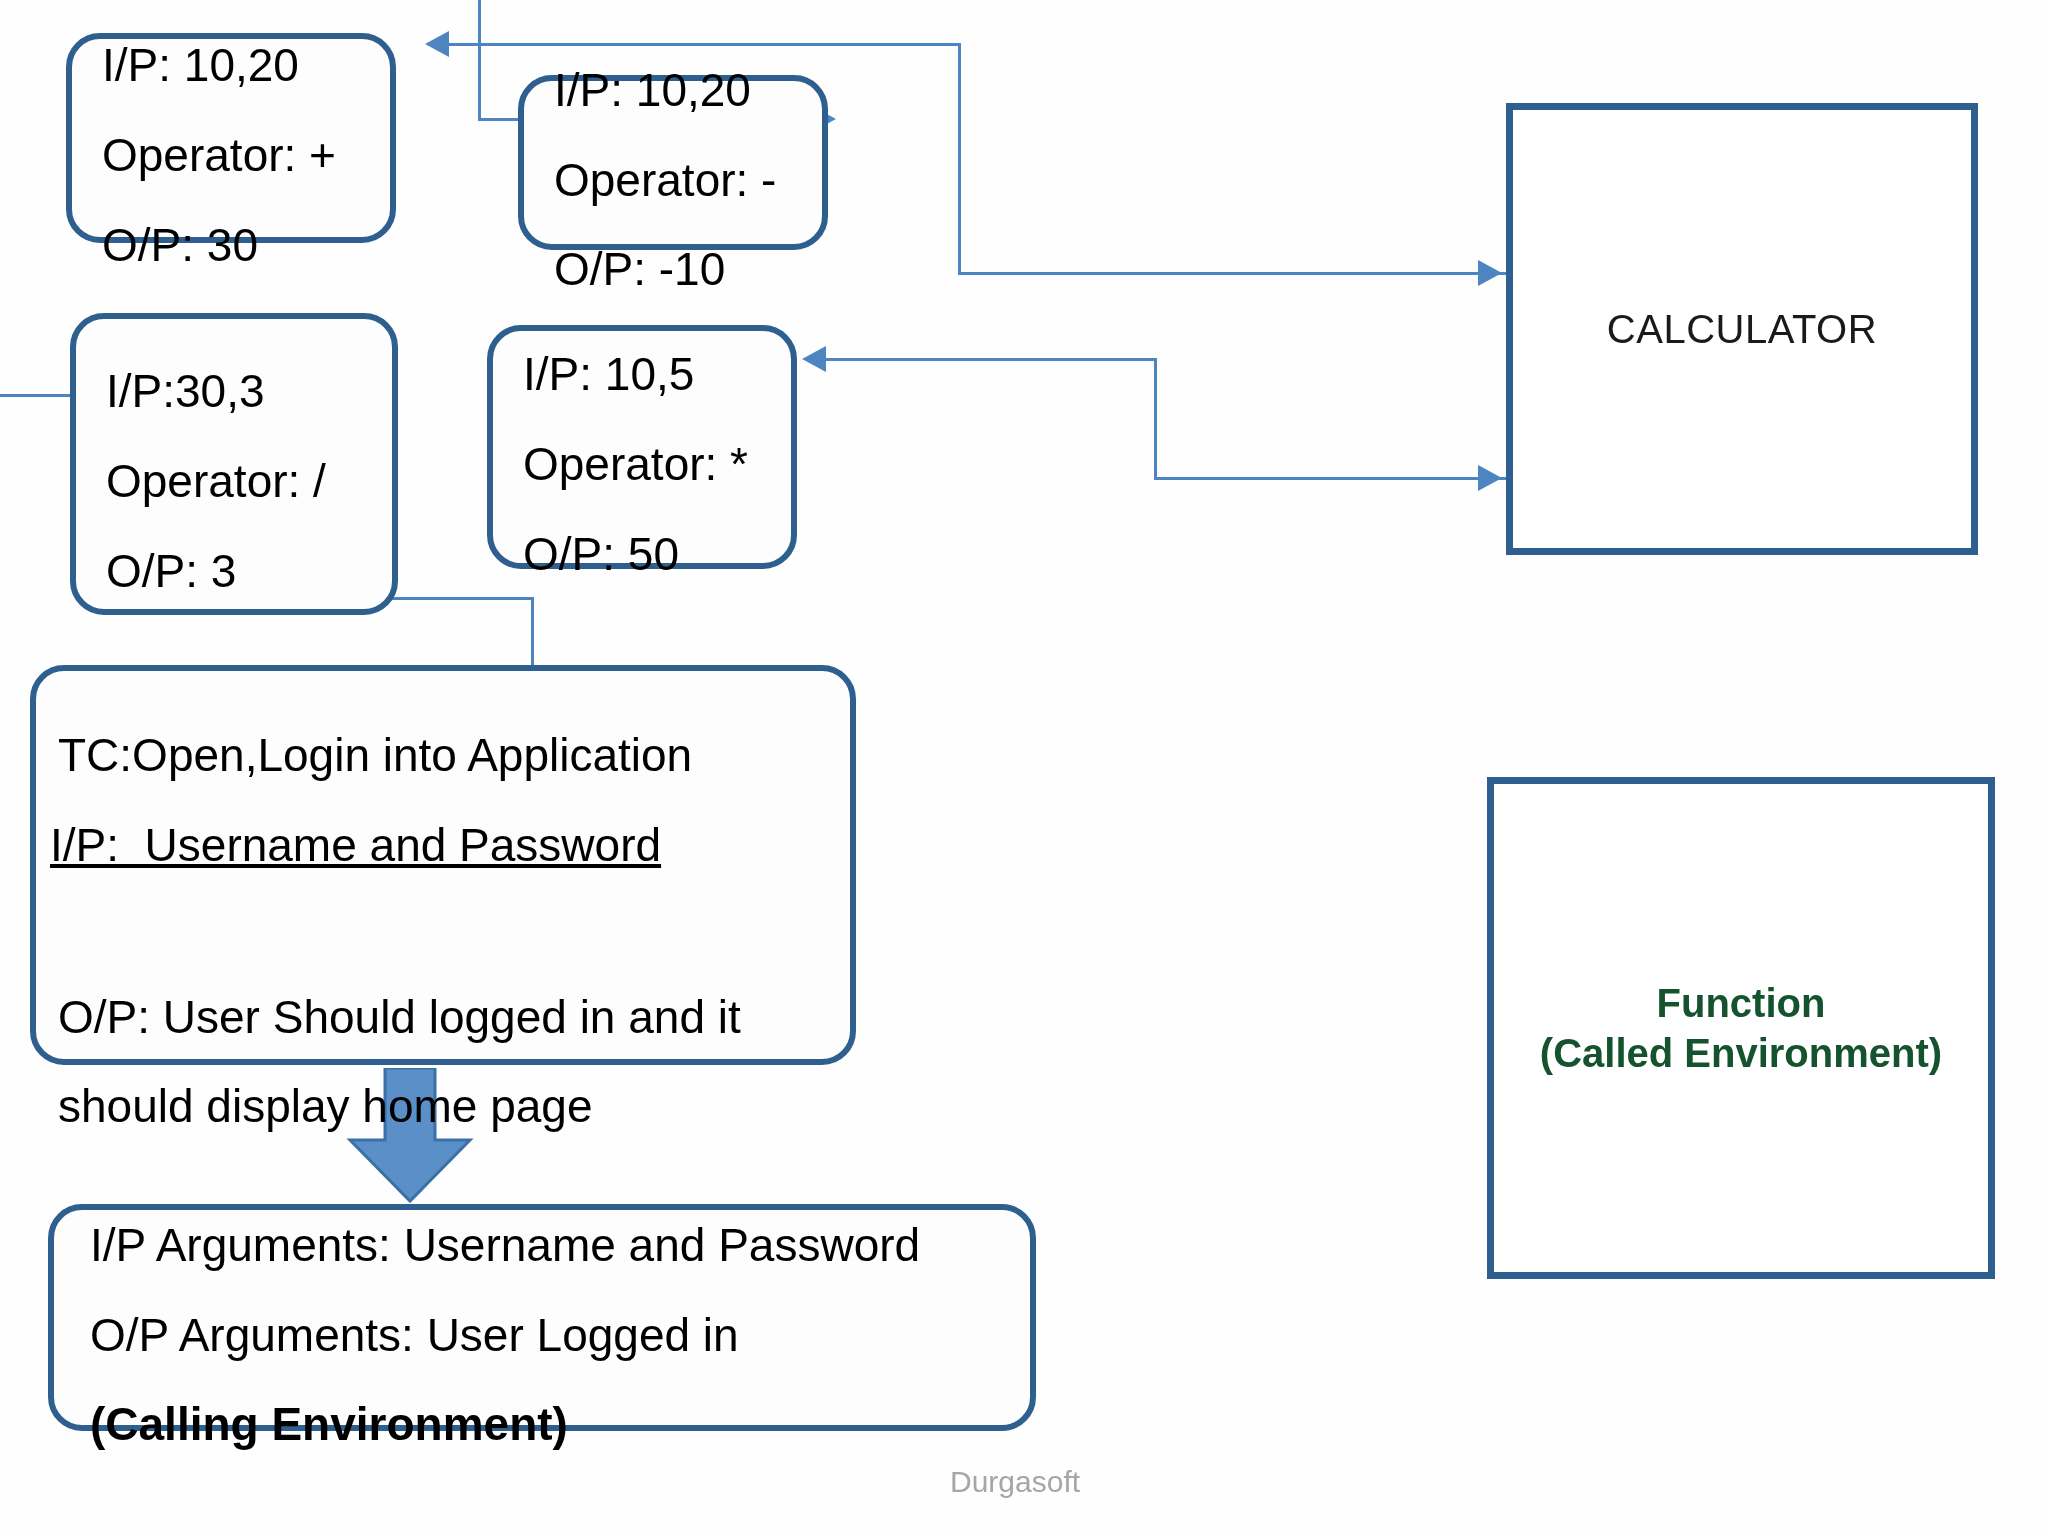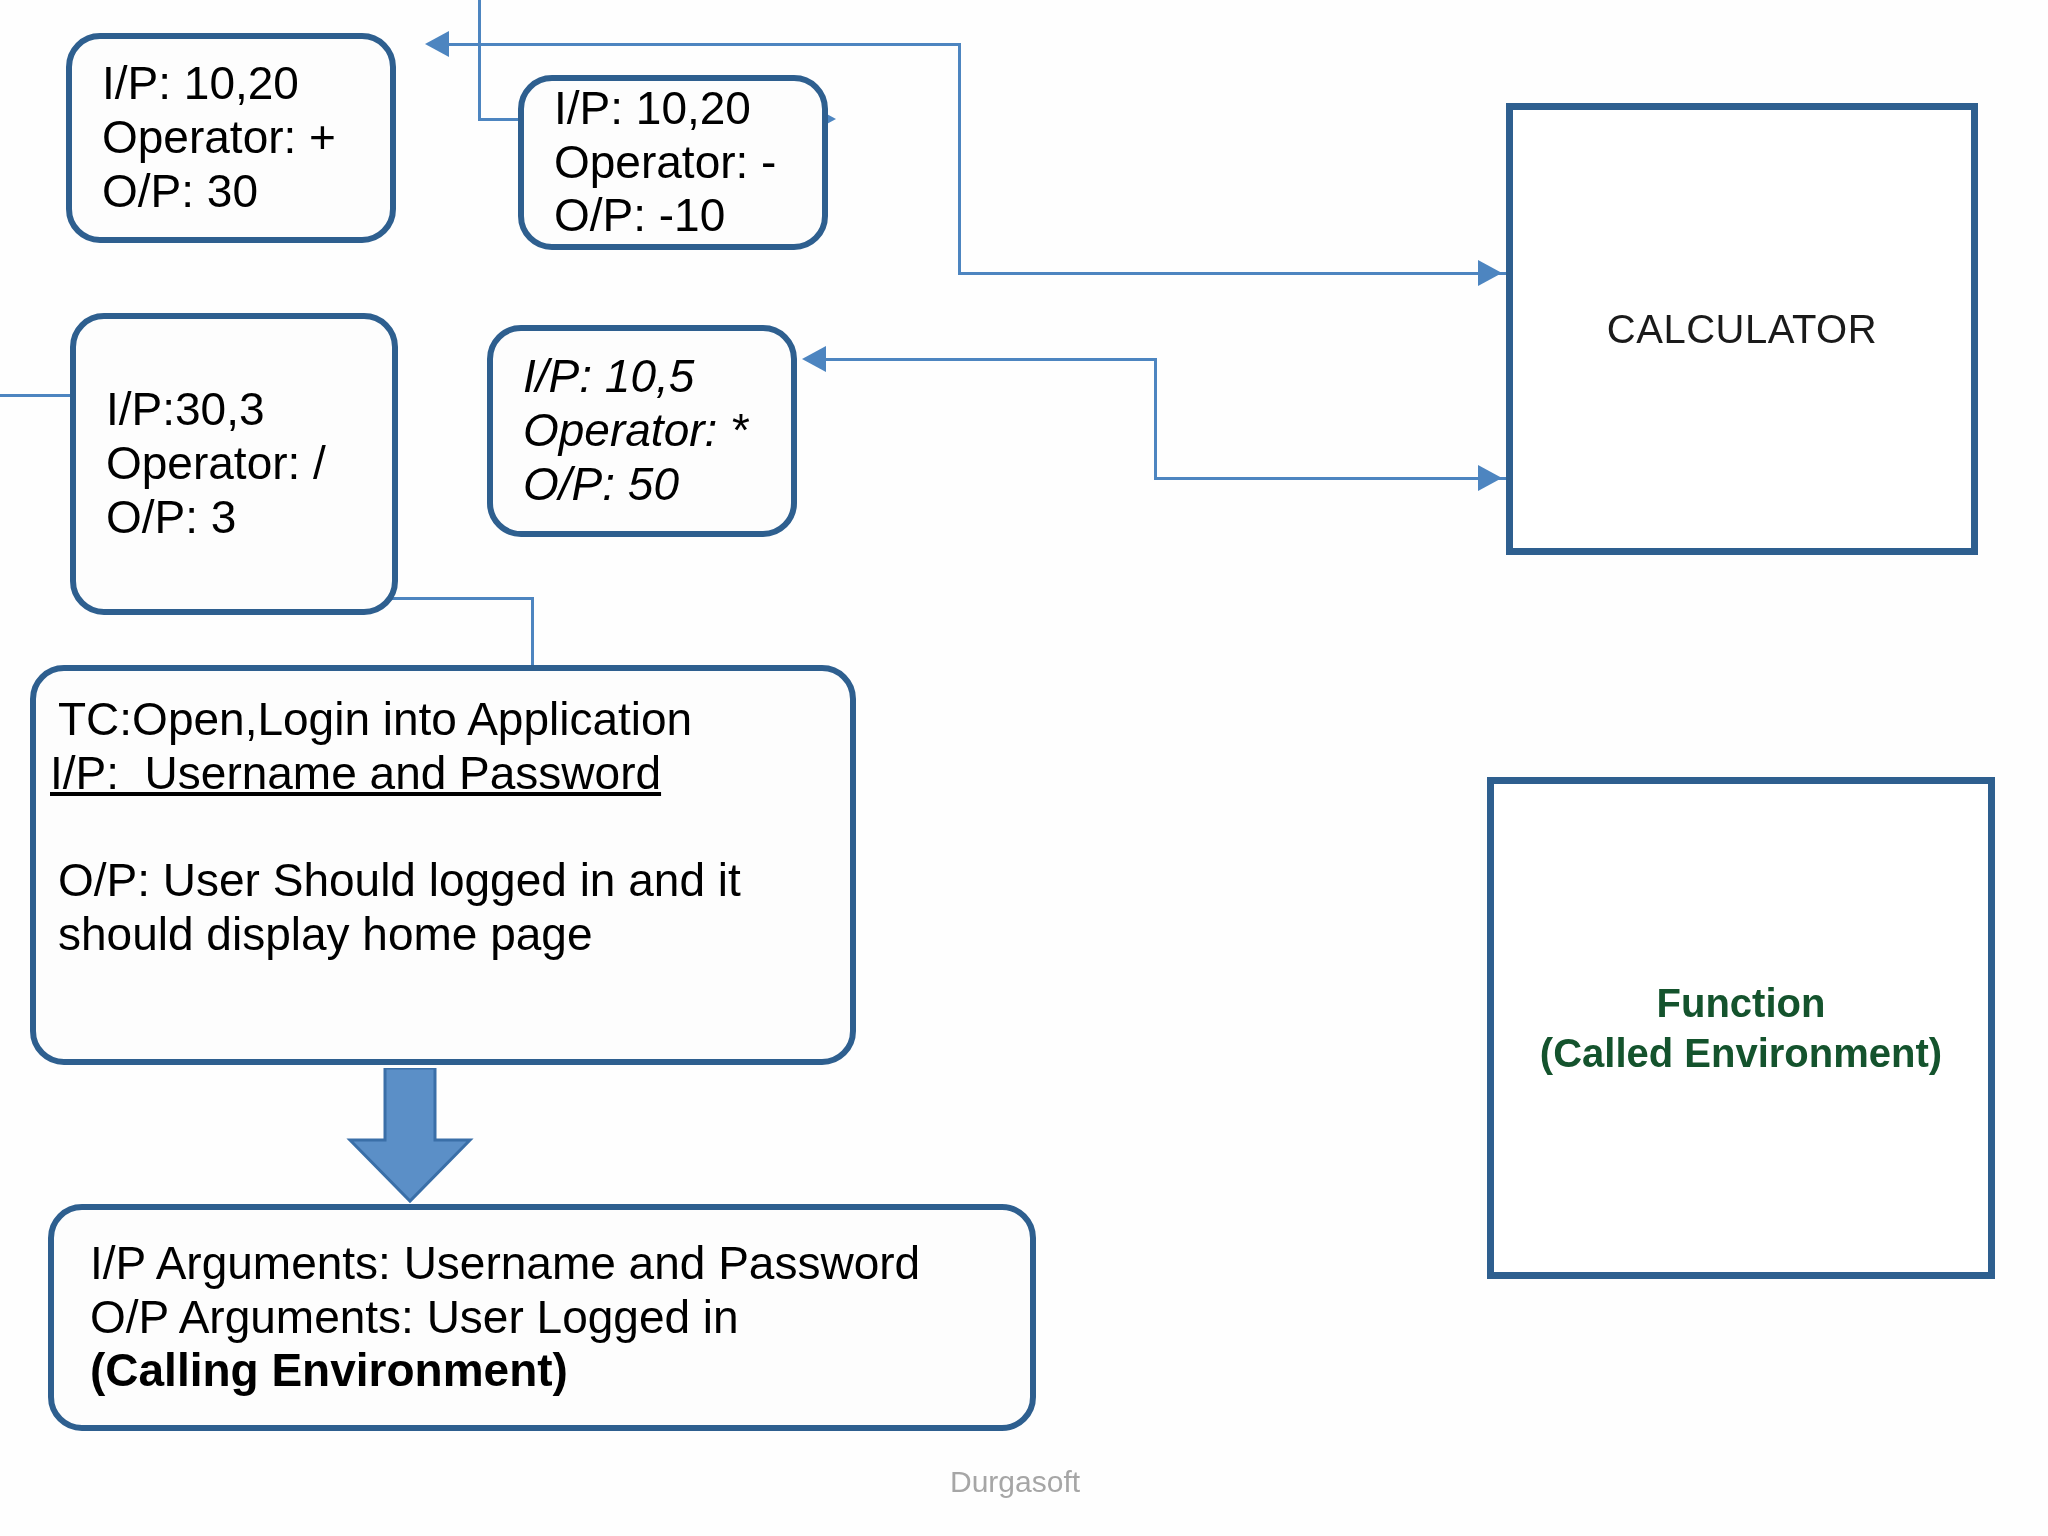--- a/index.html
+++ b/index.html
@@ -26,20 +26,21 @@
     display: flex;
     flex-direction: column;
     justify-content: center;
     z-index: 5;
   }
   .rbox .line {
     font-size: 46px;
     line-height: 1.17;
     white-space: pre;
     color: #000;
+    margin-top: 36px;
   }
   .rbox.pad-l .line { padding-left: 30px; }
 
   
   .sqbox {
     position: absolute;
     box-sizing: border-box;
     border: 7px solid #2e5f8f;
     background: #ffffff;
     display: flex;
@@ -153,21 +154,21 @@
     <div class="line">Operator: -</div>
     <div class="line">O/P: -10</div>
   </div>
 
   <div class="rbox pad-l" style="left:70px; top:313px; width:328px; height:302px;">
     <div class="line">I/P:30,3</div>
     <div class="line">Operator: /</div>
     <div class="line">O/P: 3</div>
   </div>
 
-  <div class="rbox pad-l" style="left:487px; top:325px; width:310px; height:212px;font-style:italic;">
+  <div class="rbox pad-l" style="left:487px; top:325px; width:310px; height:244px;">
     <div class="line">I/P: 10,5</div>
     <div class="line">Operator: *</div>
     <div class="line">O/P: 50</div>
   </div>
 
   <div class="rbox" style="left:30px; top:665px; width:826px; height:400px; justify-content:flex-start; padding-top:22px;">
     <div class="line" style="padding-left:22px;">TC:Open,Login into Application</div>
     <div class="line" style="padding-left:14px;text-decoration:underline;">I/P:  Username and Password</div>
     <div class="line" style="padding-left:22px; min-height:46px;">&nbsp;</div>
     <div class="line" style="padding-left:22px;">O/P: User Should logged in and it</div>

